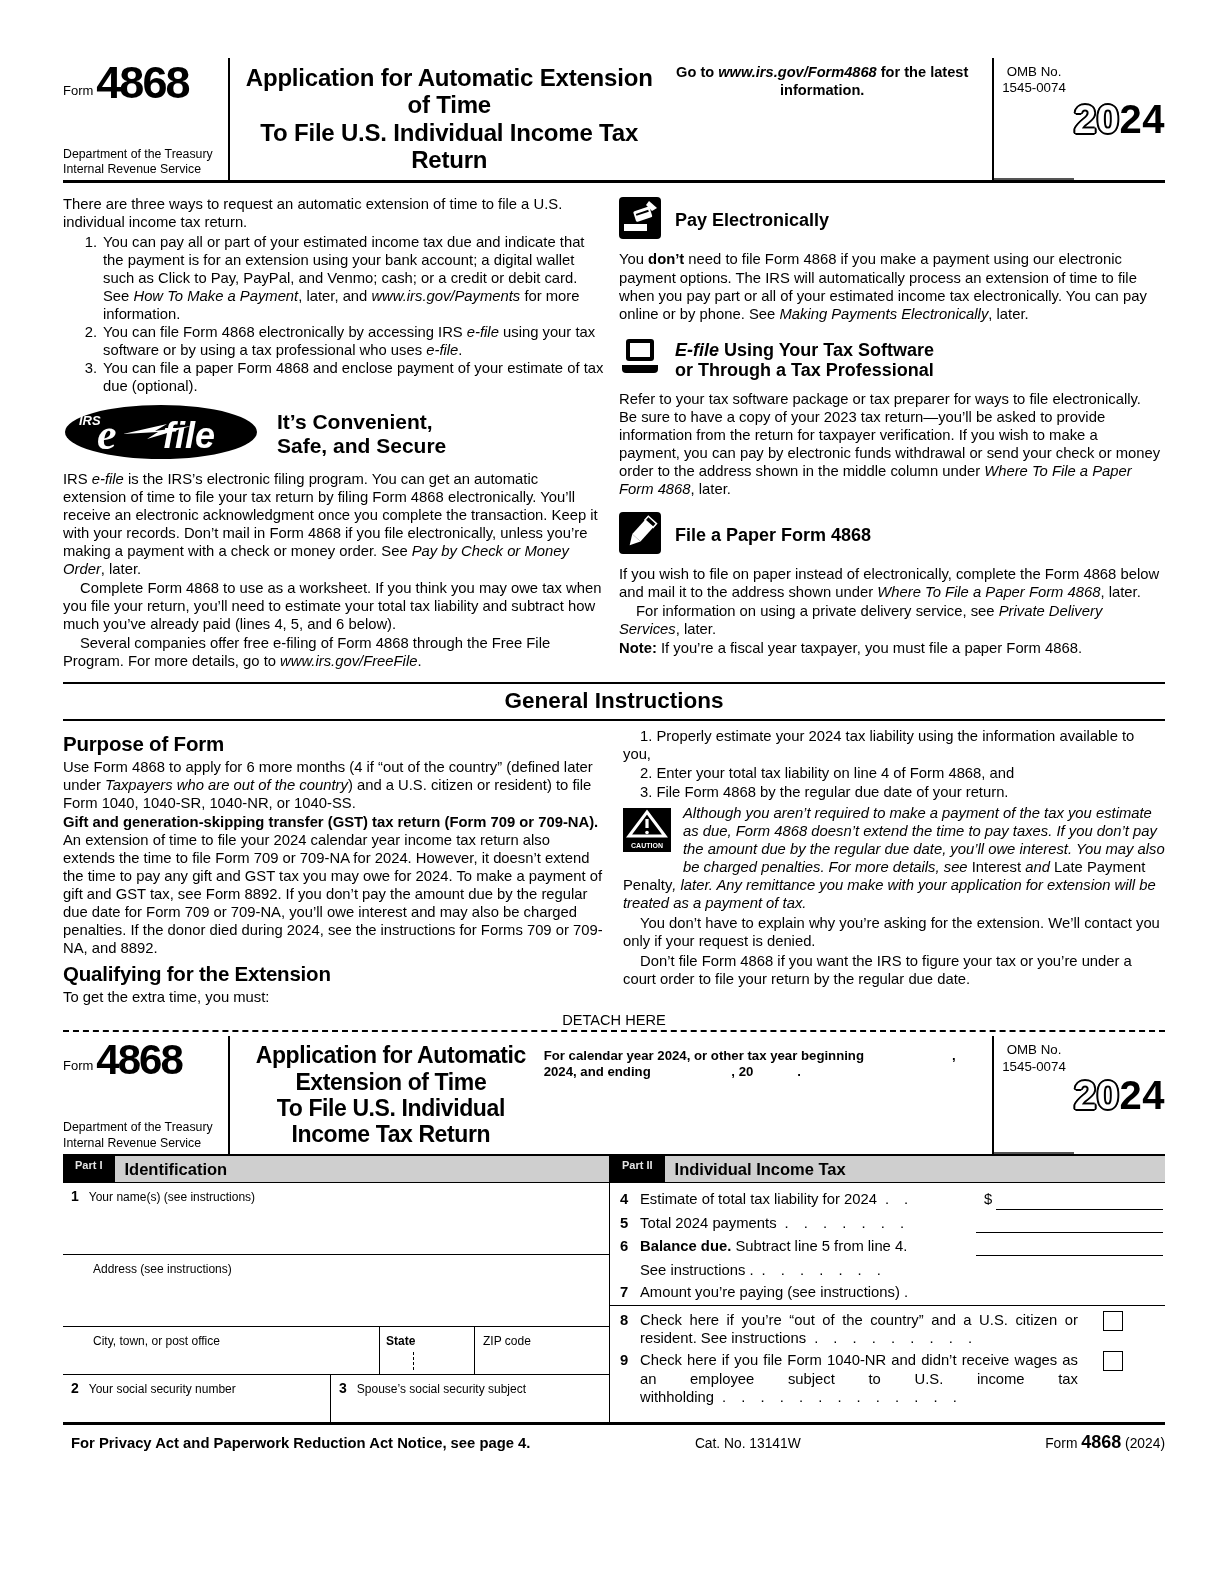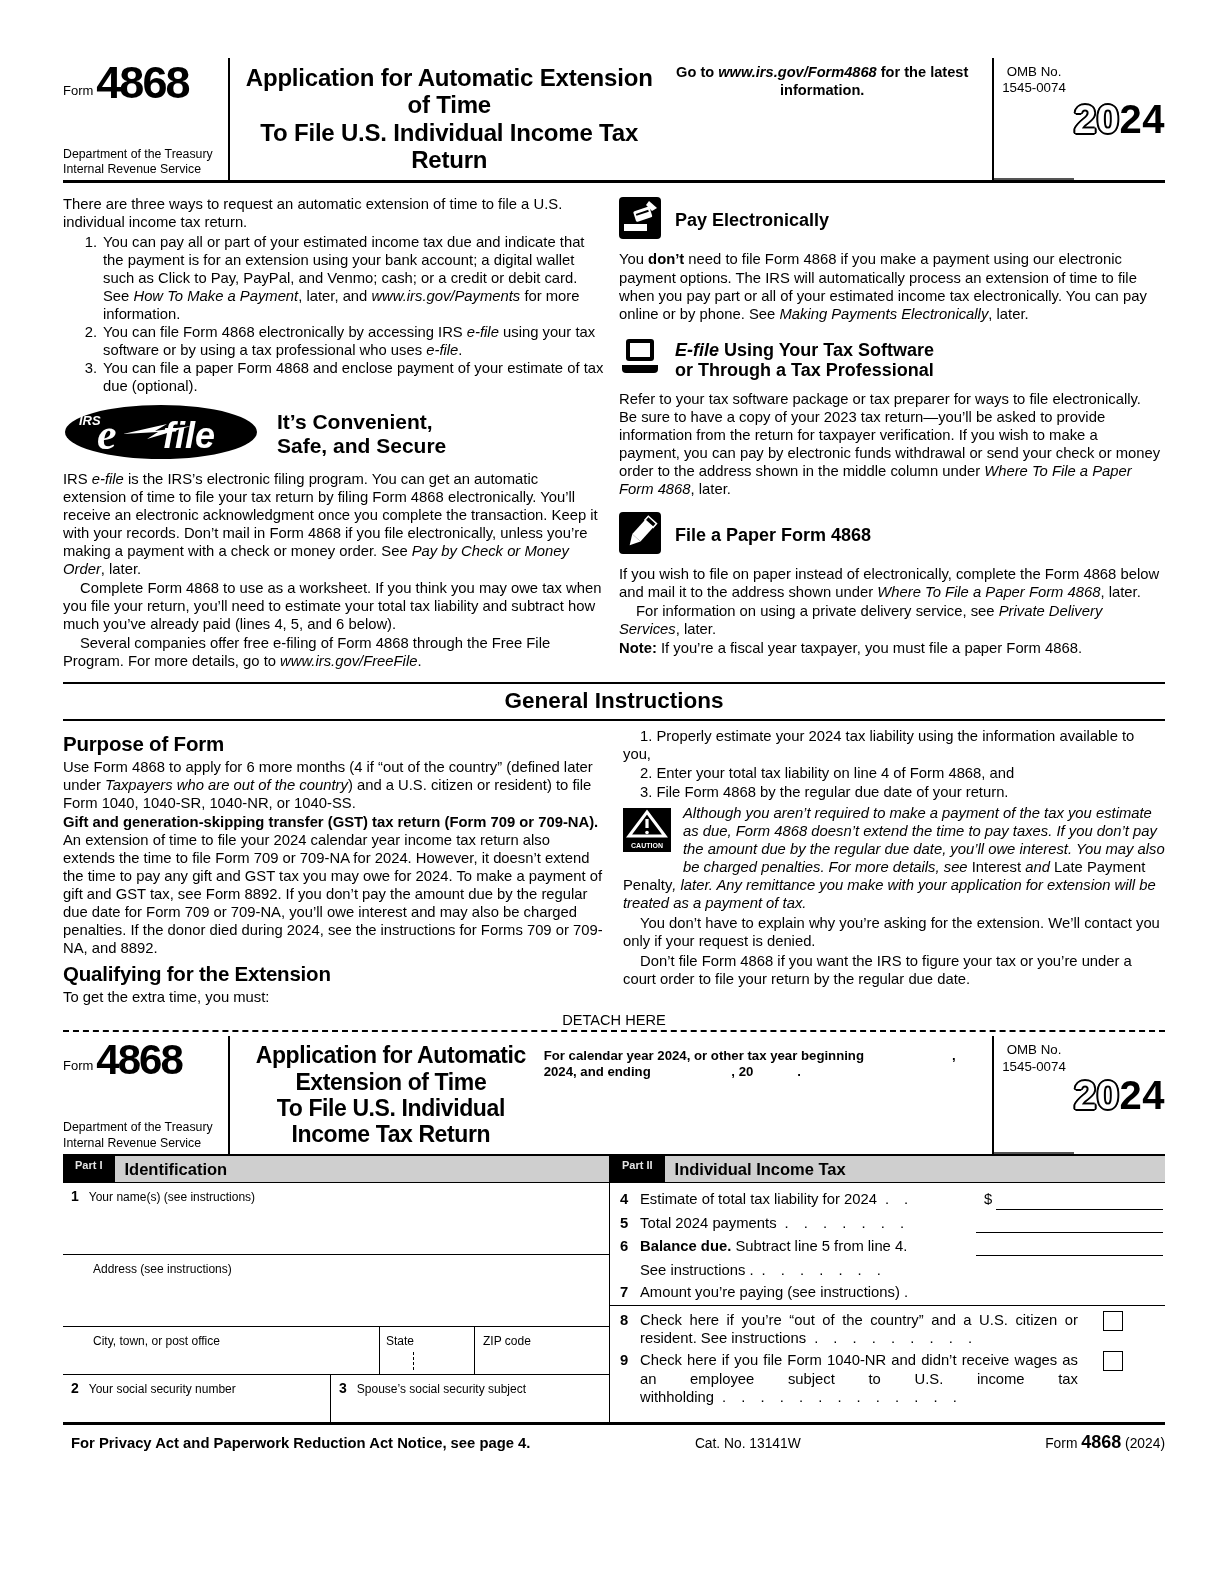--- a/index.html
+++ b/index.html
@@ -77,21 +77,21 @@
   .fb-right { width:555px; display:flex; flex-direction:column; }
   .part-bar { display:flex; align-items:stretch; background:#cfcfcf; border-bottom:1.5px solid #000; height:27px; }
   .part-label { background:#000; color:#e5e5e5; font-weight:bold; font-size:11px; padding:3px 12px 0; }
   .part-title { font-weight:bold; font-size:16.5px; padding:3px 0 0 10px; }
   .fnum { font-weight:bold; font-size:14px; padding-right:10px; }
   .flabel { font-size:12px; }
   .row-name { height:72px; border-bottom:1.5px solid #000; padding:4px 8px 0 8px; }
   .row-address { height:72px; border-bottom:1.5px solid #000; padding:4px 8px 0 30px; }
   .row-city { height:48px; border-bottom:1.5px solid #000; display:flex;gap:28px; }
   .cell-city { flex:1; padding:4px 8px 0 30px; }
-  .cell-state { width:67px; border-left:1.5px solid #000; padding:4px 6px 0; }
+  .cell-state { width:67px; border-left:1.5px solid #000; padding:4px 6px 0;font-weight:bold; }
   .cell-zip { width:135px; border-left:1.5px solid #000; padding:4px 8px 0; }
   .state-dash { width:0; height:18px; border-left:1.5px dashed #000; margin:3px auto 0; }
   .row-ssn { height:47px; display:flex; }
   .cell-ssn { width:268px; border-right:1.5px solid #000; padding:4px 8px 0; }
   .cell-spouse { flex:1; padding:4px 8px 0; }
 
   
   .p2-top { border-bottom:1.5px solid #000; padding:7px 0 3px 4px; }
   .p2-bottom { padding:5px 0 6px 4px; }
   .p2row { display:flex; align-items:flex-start; font-size:14.8px; margin-bottom:4px; }

